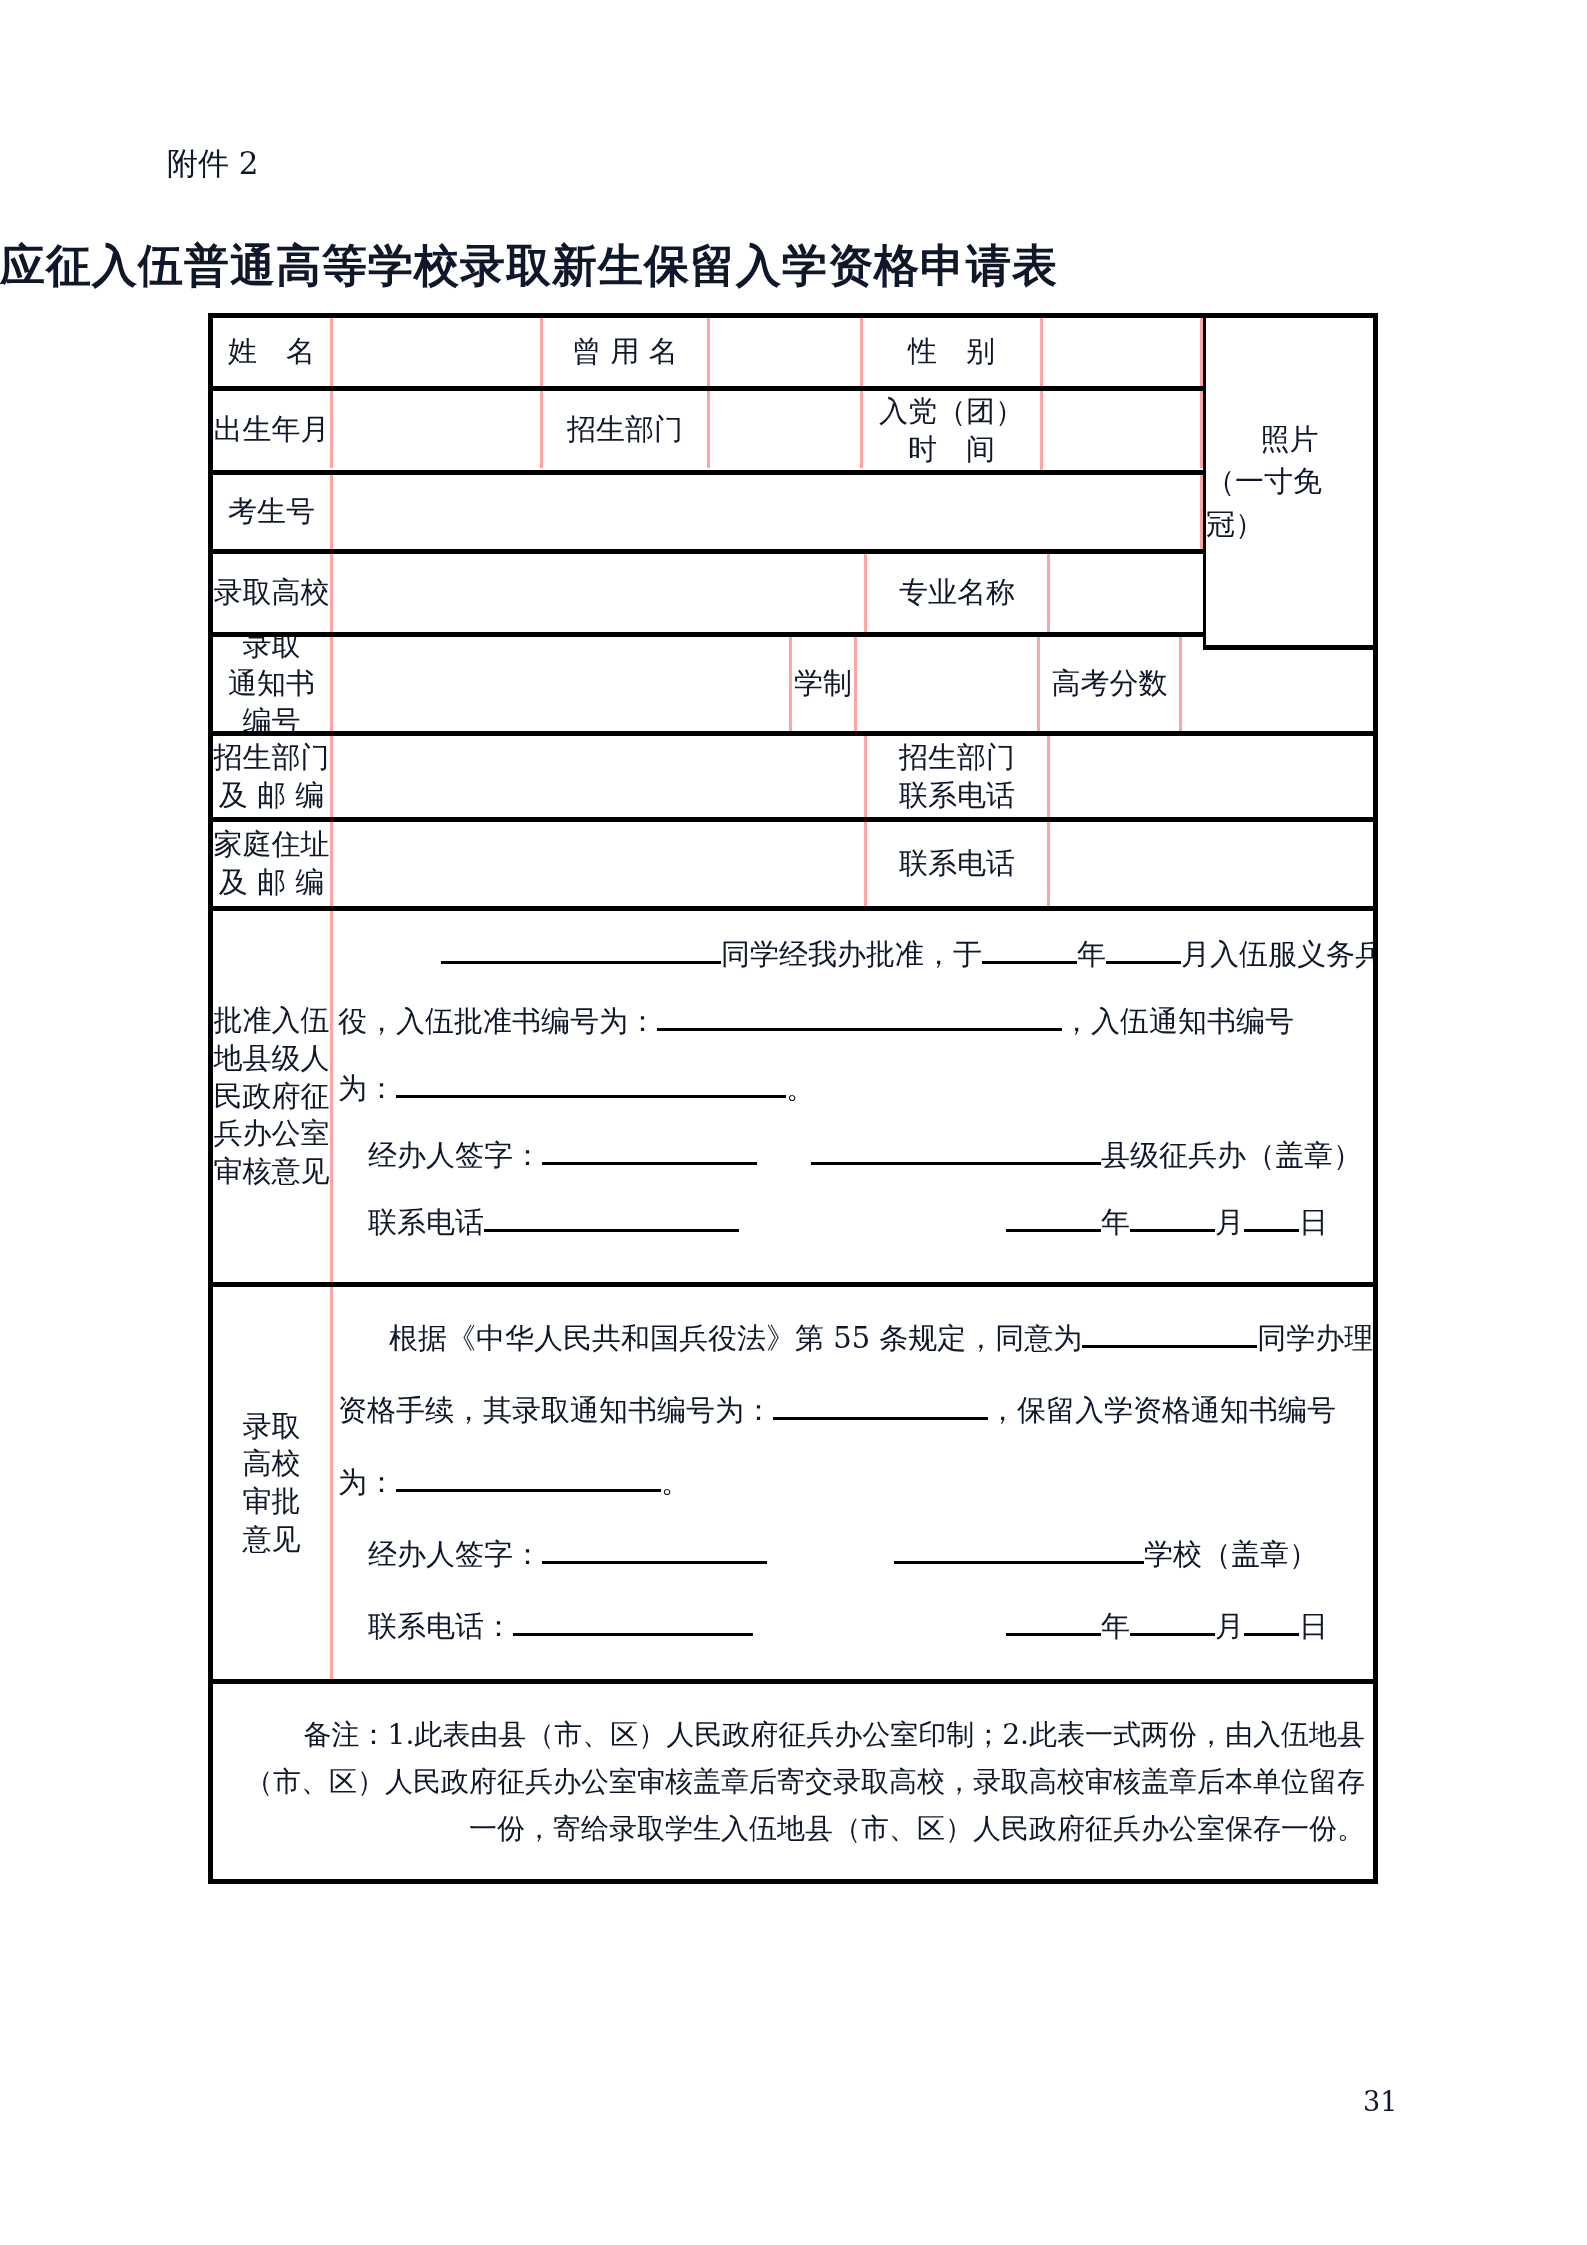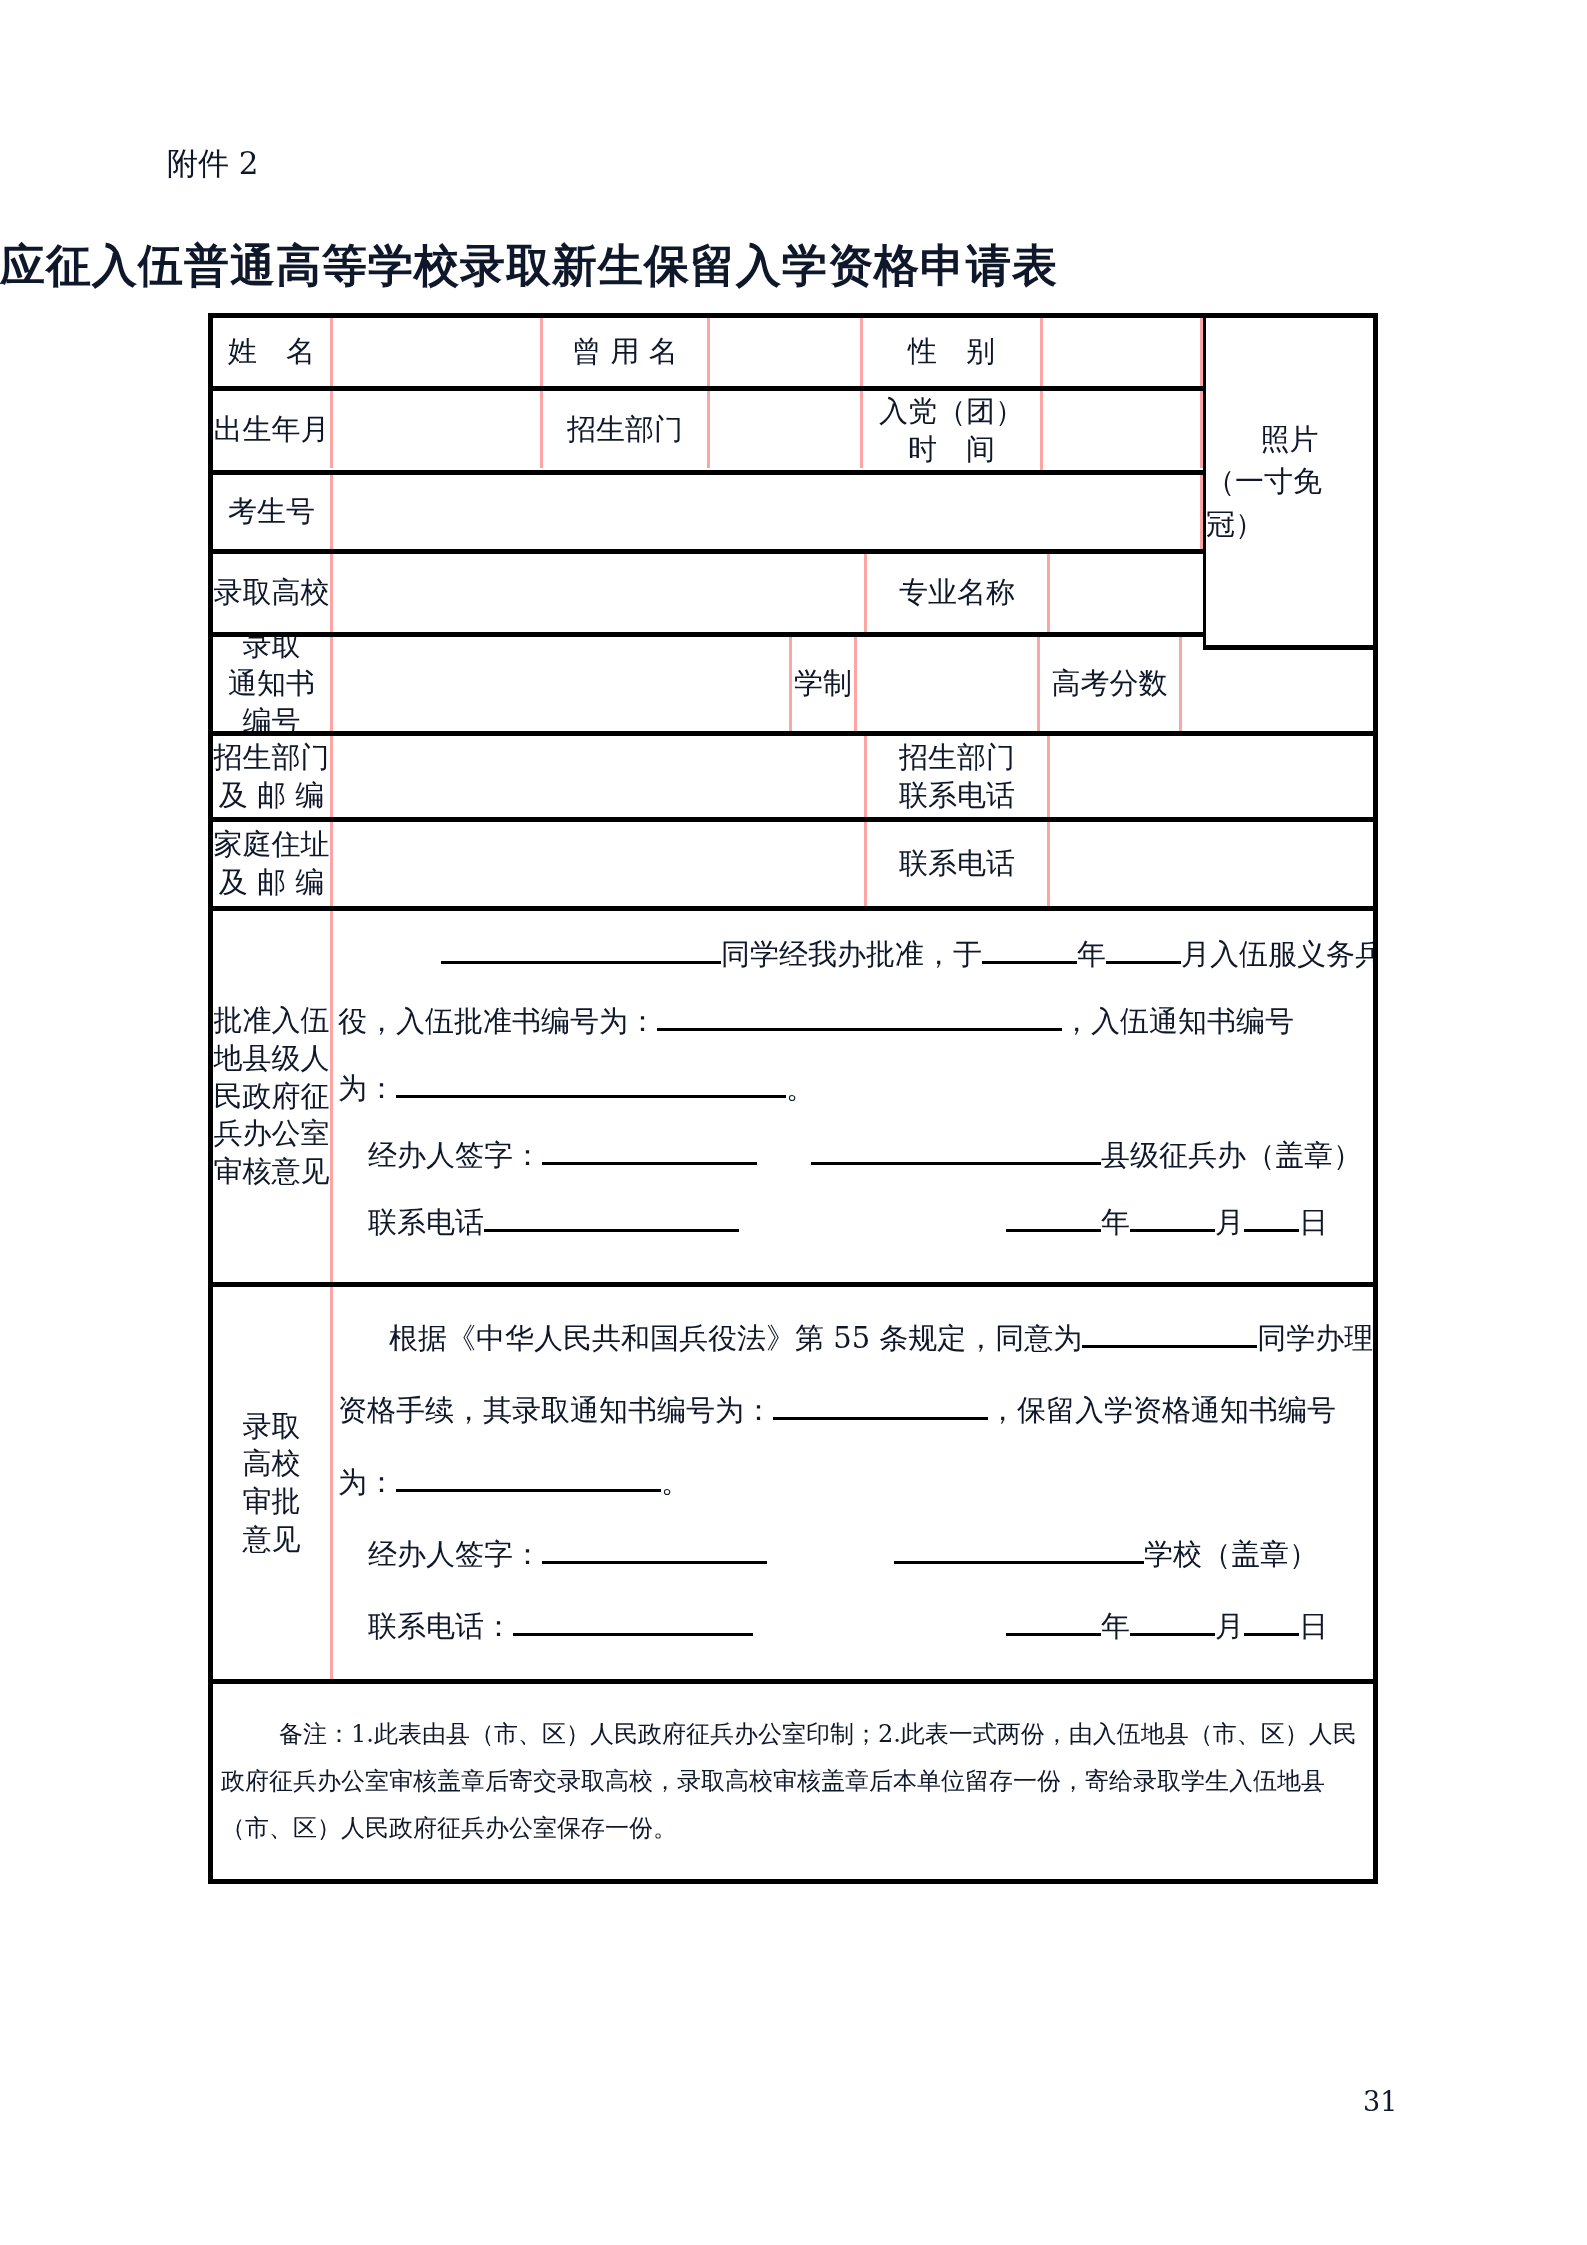--- a/index.html
+++ b/index.html
@@ -37,22 +37,22 @@
   .sec {
     display:block; position:relative; font-size:29px; text-align:left;
     padding:0; box-sizing:border-box; border-right:none;
   }
   .sline { position:relative; line-height:67px; height:67px; white-space:nowrap; }
   .sec2 .sline { line-height:72px; height:72px; }
   .bl { display:inline-block; height:34px; border-bottom:3px solid #000; }
   .rpart { position:absolute; top:0; }
   .notes-cell { display:flex; align-items:center; }
   .notes-cell p {
-    margin:0; padding:0 8px; text-indent:58px; text-align:left;
-    font-size:24px; line-height:47px; white-space:normal;
+    margin:0; padding:0 8px; text-indent:58px; text-align:right;
+    font-size:28px; line-height:47px; white-space:normal;
   }
   .pageno { position:absolute; left:1363px; top:2086px; font-size:27px; }
 </style>
 </head>
 <body>
 
 <div class="page">
 
   <div class="attachment">附件 2</div>
   <h1 class="title">应征入伍普通高等学校录取新生保留入学资格申请表</h1>

